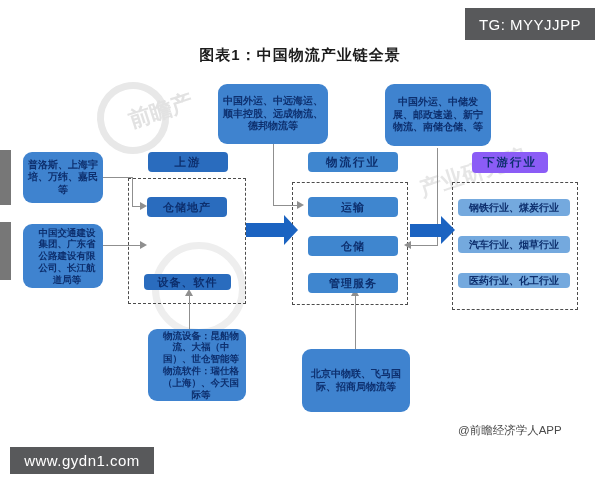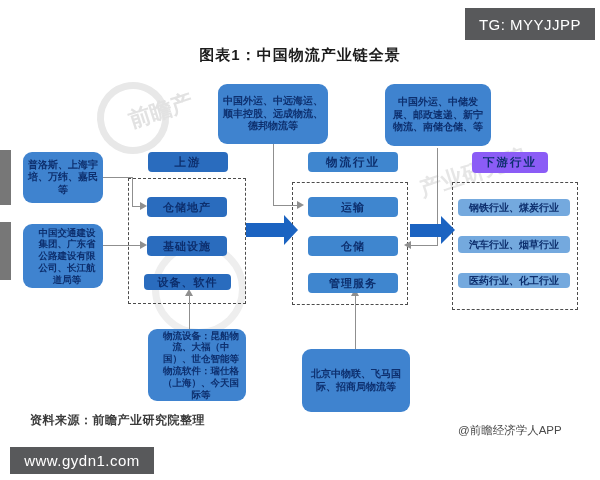--- a/index.html
+++ b/index.html
@@ -61,21 +61,20 @@
 
   <div class="box company" style="left:218px;top:84px;width:110px;height:60px;">中国外运、中远海运、顺丰控股、远成物流、德邦物流等</div>
   <div class="box company" style="left:23px;top:152px;width:80px;height:51px;">普洛斯、上海宇培、万纬、嘉民等</div>
 
   <div class="box company" style="left:385px;top:84px;width:106px;height:62px;">中国外运、中储发展、邮政速递、新宁物流、南储仓储、等</div>
   <div class="box company small" style="left:23px;top:224px;width:80px;height:64px;">中国交通建设集团、广东省公路建设有限公司、长江航道局等</div>
 
   <div class="box hdr dark" style="left:148px;top:152px;width:80px;height:20px;">上游</div>
   <div class="dashedbox" style="left:128px;top:178px;width:118px;height:126px;"></div>
   <div class="box item dark" style="left:147px;top:197px;width:80px;height:20px;">仓储地产</div>
-  <div class="box item dark" style="left:147px;top:236px;width:80px;height:20px;">基础设施</div>
   <div class="box item dark" style="left:144px;top:274px;width:87px;height:16px;">设备、软件</div>
 
   <div class="box hdr mid" style="left:308px;top:152px;width:90px;height:20px;">物流行业</div>
   <div class="dashedbox" style="left:292px;top:182px;width:116px;height:123px;"></div>
   <div class="box item mid" style="left:308px;top:197px;width:90px;height:20px;">运输</div>
   <div class="box item mid" style="left:308px;top:236px;width:90px;height:20px;">仓储</div>
   <div class="box item mid" style="left:308px;top:273px;width:90px;height:20px;">管理服务</div>
 
   <div class="box hdr light" style="left:472px;top:152px;width:76px;height:21px;">下游行业</div>
   <div class="dashedbox" style="left:452px;top:182px;width:126px;height:128px;"></div>
@@ -107,16 +106,15 @@
 
   <div class="line" style="left:355px;top:296px;width:1px;height:54px;"></div>
   <div class="arr u" style="left:351px;top:289px;"></div>
 
   <div class="bigshaft" style="left:246px;top:223px;width:38px;height:14px;"></div>
   <div class="bighead" style="left:284px;top:215px;"></div>
 
   <div class="bigshaft" style="left:410px;top:224px;width:31px;height:13px;"></div>
   <div class="bighead" style="left:441px;top:216px;border-top-width:14px;border-bottom-width:14px;"></div>
 
-  <div class="src">资料来源：前瞻产业研究院整理</div>
   <div class="credit">@前瞻经济学人APP</div>
 
 </div>
 
 </body></html>

